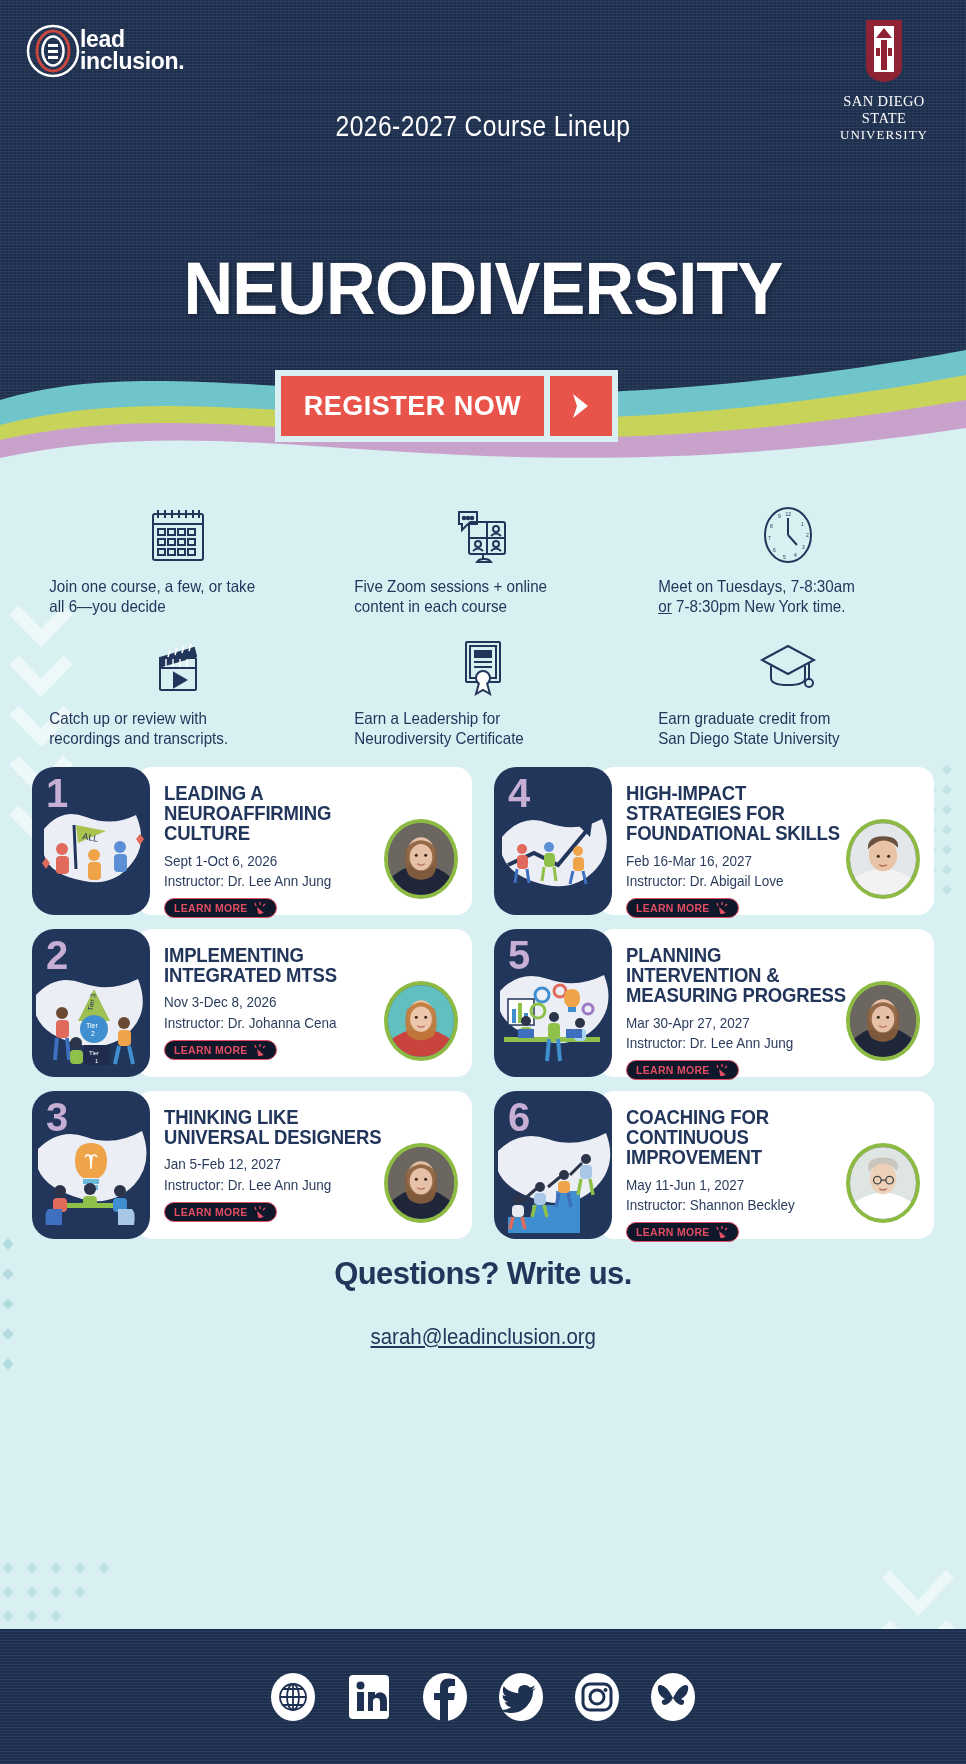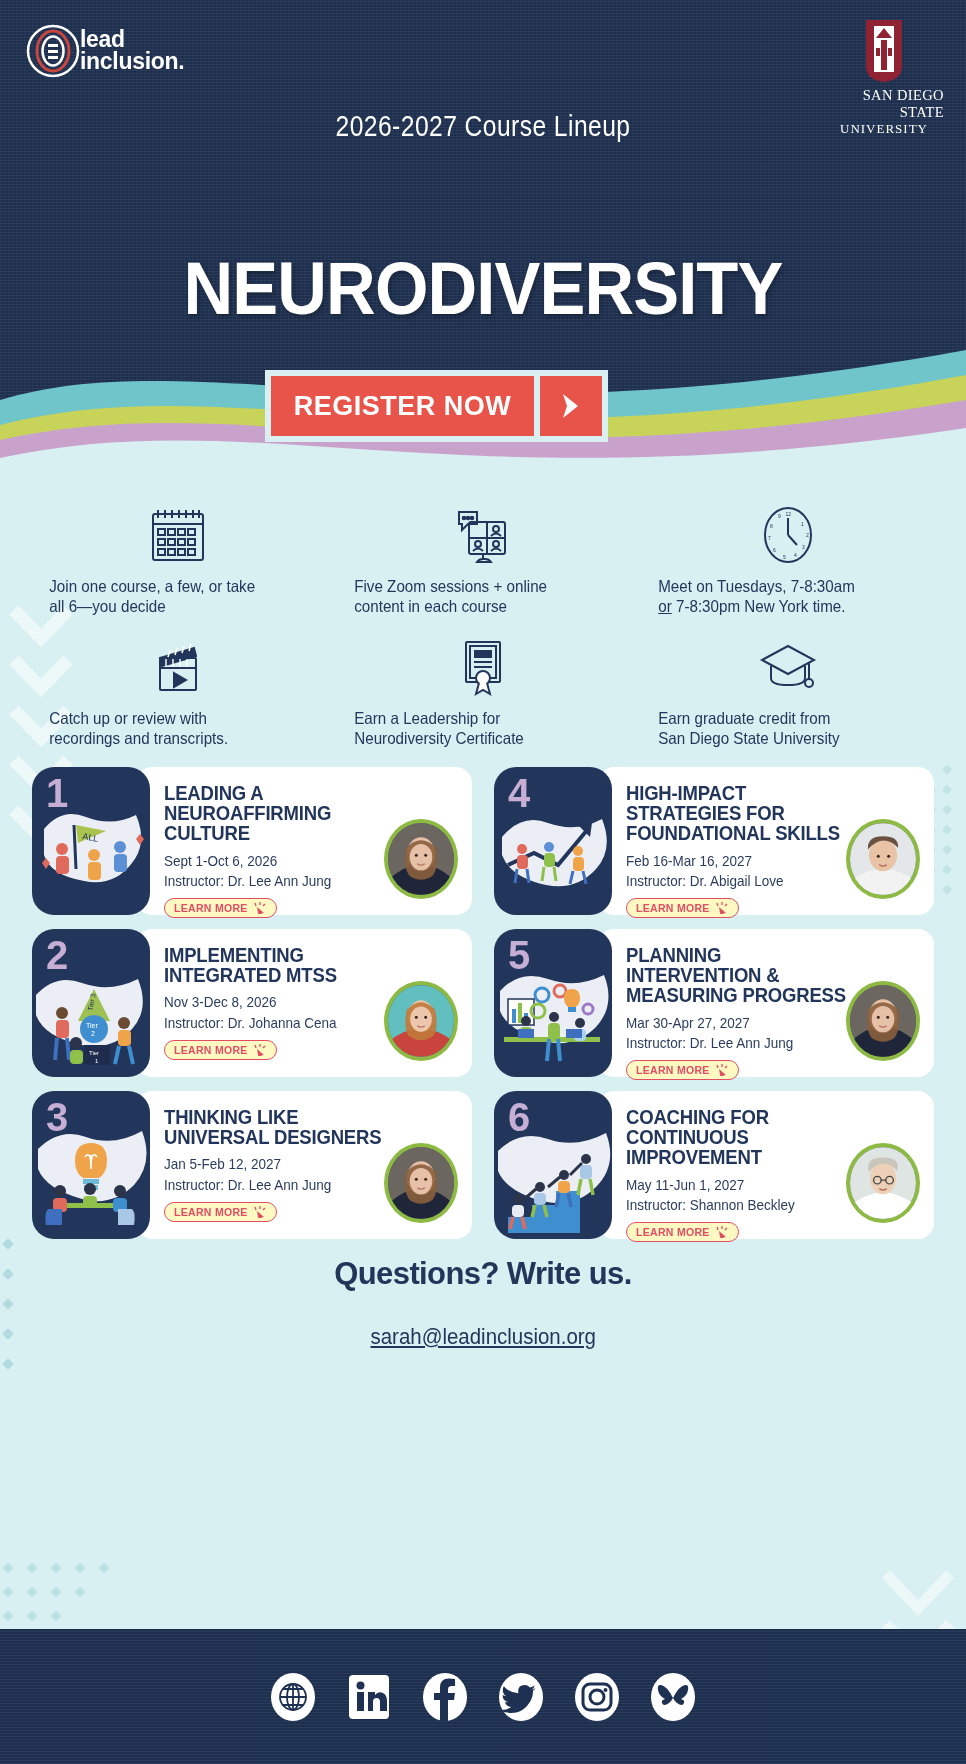--- a/index.html
+++ b/index.html
@@ -30,21 +30,21 @@
   .logo-text {
     color: #ffffff; font-weight: 700; line-height: 0.95;
     font-size: 23px; letter-spacing: -0.3px;
   }
   .logo-text span { display: block; }
   .sdsu {
     position: absolute; right: 22px; top: 18px;
     width: 120px; text-align: center; color: #fff;
   }
   .sdsu-shield { margin: 0 auto; display: block; }
-  .sdsu-l1 { font-family: "Liberation Serif", serif; font-size: 14.5px; letter-spacing: 0.4px; margin-top: 3px; text-align: right; }
+  .sdsu-l1 { font-family: "Liberation Serif", serif; font-size: 14.5px; letter-spacing: 0.4px; margin-top: 9px; }
   .sdsu-l2 { font-family: "Liberation Serif", serif; font-size: 13px; letter-spacing: 1px; }
 
   .kicker {
     position: absolute; top: 110px; left: 0; right: 0; text-align: center;
     color: #ffffff; font-size: 29px; letter-spacing: 0.5px;
     font-family: "Liberation Sans Narrow", "Liberation Sans", sans-serif;
     transform: scaleX(0.85);
   }
   .script {
     position: absolute; top: 148px; left: 0; right: 0; text-align: center;
@@ -57,21 +57,21 @@
     color: #ffffff; font-size: 74px; line-height: 1; font-weight: 900;
     letter-spacing: -1px; transform: scaleX(0.93);
     text-shadow: 2px 3px 5px rgba(0,0,0,0.25);
   }
 
   
   .waves { position: absolute; left: 0; top: 330px; width: 966px; height: 200px; z-index: 2; }
 
   
   .reg-wrap {
-    position: absolute; z-index: 5; left: 265px; top: 370px;
+    position: absolute; z-index: 5; left: 275px; top: 370px;
     width: 343px; height: 72px; background: #d9eff1; padding: 6px;
     display: flex; gap: 6px;
   }
   .reg-btn {
     flex: 1; background: #e8544a; color: #fff; font-weight: 900;
     font-size: 27px; letter-spacing: 0.5px;
     display: flex; align-items: center; justify-content: center;
     cursor: pointer; border: none;
     font-family: "Liberation Sans", sans-serif;
   }
@@ -129,21 +129,21 @@
     color: #2b3d5e; font-size: 15px; line-height: 1.35;
     font-family: "Liberation Sans Narrow", "Liberation Sans", sans-serif;
     transform: scaleX(0.9); transform-origin: left;
   }
   .card-date { margin-top: 7px; }
   .learn {
     margin-top: 7px; align-self: flex-start;
     border: 1.4px solid #e14d63; color: #e14d63; border-radius: 14px;
     font-size: 10.5px; font-weight: 700; letter-spacing: 0.3px;
     padding: 3px 9px 3px 9px; display: inline-flex; align-items: center; gap: 5px;
-    cursor: pointer; background: #fef9c3; white-space: nowrap;
+    cursor: pointer; background: #0f172a; white-space: nowrap;
   }
   .avatar {
     position: absolute; right: 14px; bottom: 16px;
     width: 74px; height: 80px; border-radius: 50%;
     border: 4px solid #8cba43; overflow: hidden; background: #556;
   }
   .avatar .face { width: 100%; height: 100%; display: block; }
 
   
   .contact {

